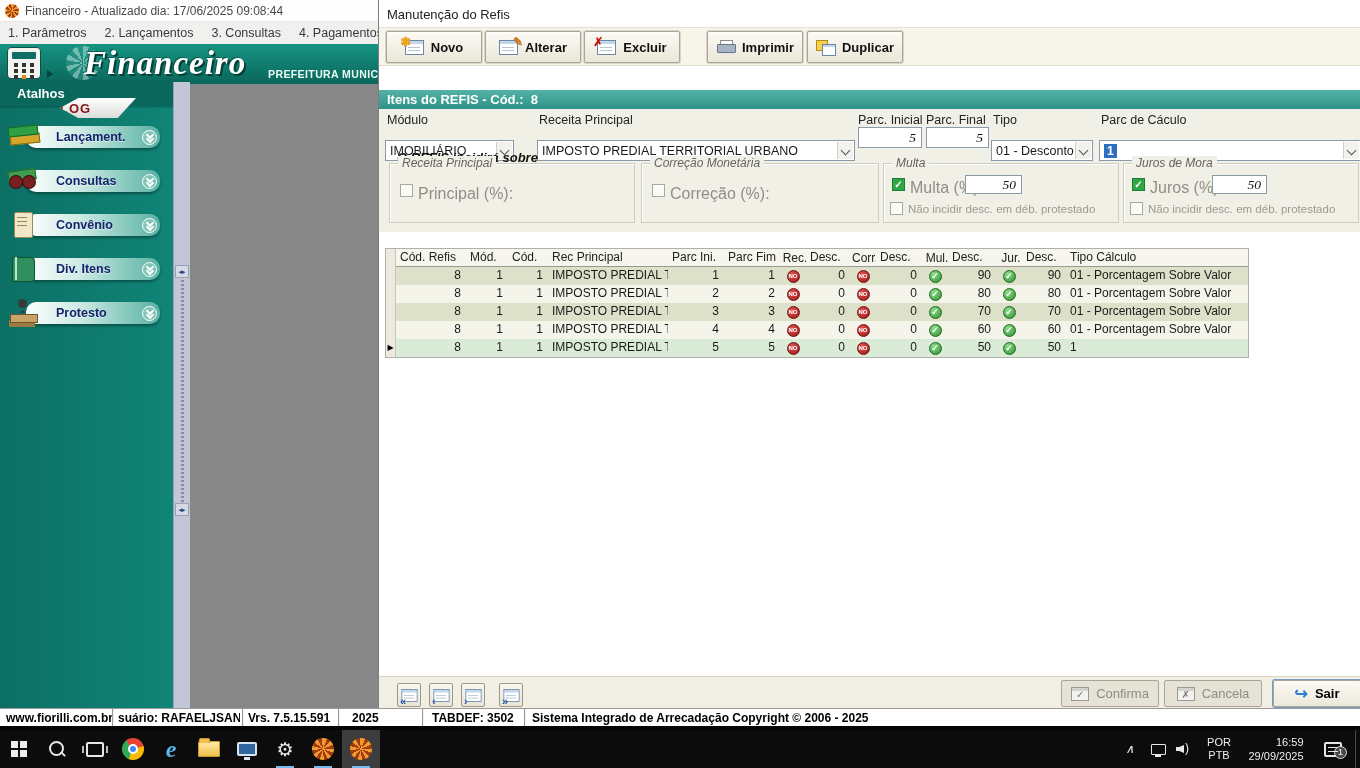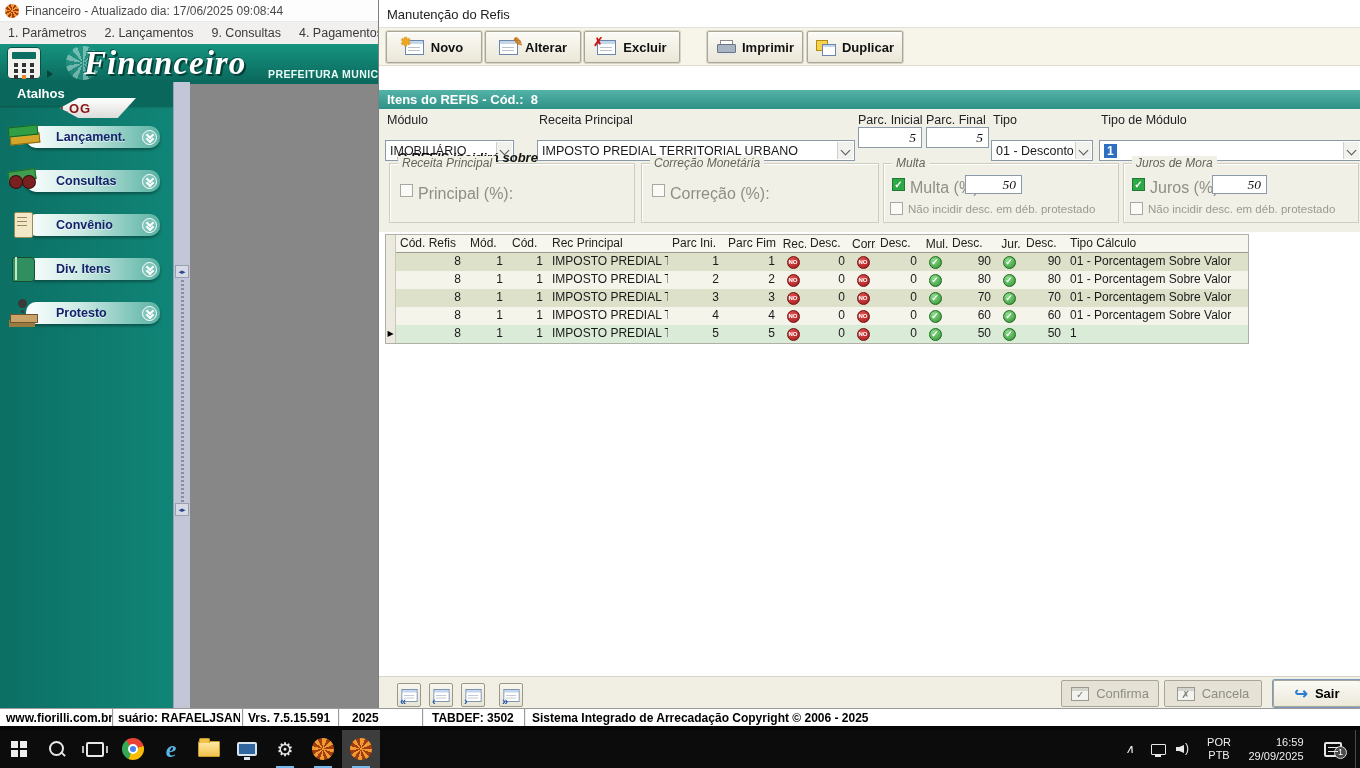--- a/index.html
+++ b/index.html
@@ -107,21 +107,21 @@
   #incide-title { position:absolute; left:18px; top:41px; font-weight:bold; font-style:italic; font-size:13px; color:#15150f; }
   .gbox { position:absolute; top:54px; height:60px; border:1px solid #cfccc0; box-shadow:inset 1px 1px 0 #fff; }
   .gbox .leg { position:absolute; left:8px; top:-8px; background:#f1f0e7; padding:0 4px; font-style:italic; font-size:12px; color:#64645c; white-space:nowrap; }
   .cb { position:absolute; width:13px; height:13px; border:1px solid #a8a8a0; background:#fafaf6; }
   .cb.checked { background:#2fa848; border-color:#1f7a33; color:#fff; font-size:10px; font-weight:bold; line-height:12px; text-align:center; }
   .cb.checked i { font-style:normal; }
   .glabel { position:absolute; font-size:16px; color:#8f8f86; white-space:nowrap; }
   .glabel.small { font-size:11.5px; color:#9a9a90; }
 
   
-  #grid { left:6px; top:234px; width:864px; background:#fff; border:1px solid #b0b0a8; }
+  #grid { left:6px; top:248px; width:864px; background:#fff; border:1px solid #b0b0a8; }
   .trow, .thead { display:flex; height:18px; }
   .thead { background:#f6f6ee; border-bottom:1px solid #9a9a92; }
   .tc { height:18px; line-height:17px; font-size:12px; overflow:hidden; white-space:nowrap; flex:none; }
   .thead .tc { padding-left:4px; color:#22221c; }
   .num { text-align:right; padding-right:5px; }
   .txt { padding-left:4px; }
   .csel { width:10px; background:#eceadf; border-right:1px solid #c8c6ba; font-size:8px; line-height:18px; text-align:center; color:#000; }
   .cw1{width:70px}.cw2{width:42px}.cw3{width:40px}.cw4{width:120px}.cw5{width:56px}.cw6{width:56px}
   .cwf{width:26px; display:flex; align-items:center; justify-content:center;}
   .cw8{width:44px}.cw10{width:46px}.cw12{width:48px}.cw14{width:44px}.cw15{width:180px}
@@ -194,21 +194,21 @@
 
 <div id="stage">
 
   <div class="abs" id="win-titlebar">
     <span class="flower sm"></span>
     <span class="t">Financeiro - Atualizado dia: 17/06/2025 09:08:44</span>
   </div>
   <div class="abs" id="menubar">
     <span class="mi">1. Parâmetros</span>
     <span class="mi">2. Lançamentos</span>
-    <span class="mi">9. Consultas</span>
+    <span class="mi">3. Consultas</span>
     <span class="mi">4. Pagamentos</span>
 
   </div>
   <div class="abs" id="banner">
     <span class="abs calc"></span>
     <span class="abs tri"></span>
     <span class="abs rosette"></span>
     <span class="abs" id="brand">Financeiro</span>
     <span class="abs" id="brand-sub">PREFEITURA MUNIC</span>
   </div>
@@ -330,21 +330,21 @@
 
       <span class="flabel" style="left:547px;top:4px">Parc. Final</span>
       <input class="num-input" style="left: 547px; top: 18px; width: 63px;" value="5">
 
       <span class="flabel" style="left:614px;top:4px">Tipo</span>
       <span class="combo" style="left:612px;top:18px;width:102px">
         <span class="val">01 - Desconto</span>
         <span class="dd"></span>
       </span>
 
-      <span class="flabel" style="left:722px;top:4px">Tipo de Módulo</span>
+      <span class="flabel" style="left:722px;top:4px">Parc de Cáculo</span>
       <span class="combo" style="left:720px;top:18px;width:262px">
         <span class="val"><span class="sel-text">1</span></span>
         <span class="dd"></span>
       </span>
 
       <span id="incide-title">O REFIS incidirá sobre</span>
 
       <div class="gbox" style="left:10px;width:246px">
         <span class="leg">Receita Principal</span>
         <span class="cb off" style="left:10px;top:20px"></span>

